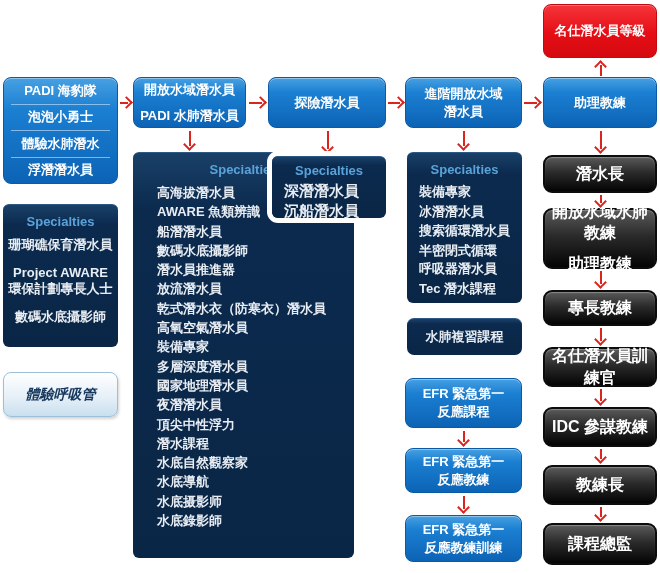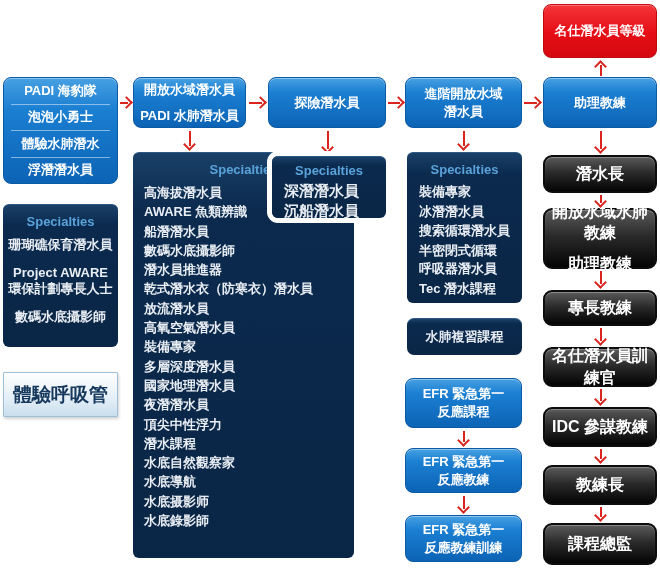--- a/index.html
+++ b/index.html
@@ -31,21 +31,21 @@
     font-size:13px;
   }
   .sp-header{
     text-align:center;color:#5aa3da;font-size:13px;font-weight:bold;
     margin:9px 0 6px 0;
   }
   .sp-list{flex:1;}
   .sp-item{white-space:pre-line;color:#e8edf3;}
   .sp1 .sp-list{text-align:center;padding:2px 2px;}
   .sp1 .sp-item{line-height:1.18;margin-bottom:13px;font-size:13px;}
-  .sp2 .sp-list{padding-left:11px;}
+  .sp2 .sp-list{padding-left:24px;}
   .sp2 .sp-item{line-height:19.3px;font-size:13px;}
   .sp3{box-shadow:0 0 0 5px #ffffff;z-index:2;}
   .sp3 .sp-list{padding-left:12px;}
   .sp3 .sp-item{line-height:20px;font-size:15px;}
   .sp4 .sp-list{padding-left:12px;}
   .sp4 .sp-item{line-height:18.5px;margin-bottom:1px;font-size:13px;}
   .node-navy.small{justify-content:center;align-items:center;text-align:center;border-radius:7px;}
   
   .node-black{
     background:linear-gradient(180deg,#5a5a5a 0%,#2a2a2a 46%,#040404 100%);
@@ -57,23 +57,24 @@
   
   .node-red{
     background:linear-gradient(180deg,#f5353a 0%,#e60d15 55%,#d40a10 100%);
     color:#fff;border-radius:8px;border:1px solid #c00a10;
     box-shadow:inset 0 1px 0 rgba(255,255,255,.3);
     font-size:13px;
   }
   
   .node-light{
     background:linear-gradient(180deg,#ffffff 0%,#e6f0f8 55%,#c9dfee 100%);
-    color:#17395e;border:1px solid #9dc0d8;border-radius:1px;
+    color:#17395e;border:1px solid #9dc0d8;border-radius:8px;
     box-shadow:1px 2px 3px rgba(0,0,0,.18);
-    font-size:19px;
+    font-size:14px;
+    font-style:italic;
   }
   
   .ar{position:absolute;--ar:#d9251d;}
   .ar-d::before{content:"";position:absolute;left:50%;margin-left:-1px;top:0;bottom:4px;width:2px;background:var(--ar);}
   .ar-d::after{content:"";position:absolute;left:50%;margin-left:-5px;bottom:1px;width:7px;height:7px;border-right:2px solid var(--ar);border-bottom:2px solid var(--ar);transform:rotate(45deg);}
   .ar-u::before{content:"";position:absolute;left:50%;margin-left:-1px;top:4px;bottom:0;width:2px;background:var(--ar);}
   .ar-u::after{content:"";position:absolute;left:50%;margin-left:-5px;top:1px;width:7px;height:7px;border-left:2px solid var(--ar);border-top:2px solid var(--ar);transform:rotate(45deg);}
   .ar-r::before{content:"";position:absolute;top:50%;margin-top:-1px;left:0;right:4px;height:2px;background:var(--ar);}
   .ar-r::after{content:"";position:absolute;top:50%;margin-top:-5px;right:1px;width:7px;height:7px;border-top:2px solid var(--ar);border-right:2px solid var(--ar);transform:rotate(45deg);}
 </style>
@@ -113,22 +114,22 @@
   </div>
 
   <div class="node node-navy sp2" style="left:133px;top:152px;width:221px;height:406px;">
     <div class="sp-header">Specialties</div>
     <div class="sp-list">
         <div class="sp-item">高海拔潛水員</div>
         <div class="sp-item">AWARE 魚類辨識</div>
         <div class="sp-item">船潛潛水員</div>
         <div class="sp-item">數碼水底攝影師</div>
         <div class="sp-item">潛水員推進器</div>
+        <div class="sp-item">放流潛水員</div>
         <div class="sp-item">乾式潛水衣（防寒衣）潛水員</div>
-        <div class="sp-item">放流潛水員</div>
         <div class="sp-item">高氧空氣潛水員</div>
         <div class="sp-item">裝備專家</div>
         <div class="sp-item">多層深度潛水員</div>
         <div class="sp-item">國家地理潛水員</div>
         <div class="sp-item">夜潛潛水員</div>
         <div class="sp-item">頂尖中性浮力</div>
         <div class="sp-item">潛水課程</div>
         <div class="sp-item">水底自然觀察家</div>
         <div class="sp-item">水底導航</div>
         <div class="sp-item">水底摄影师</div>

